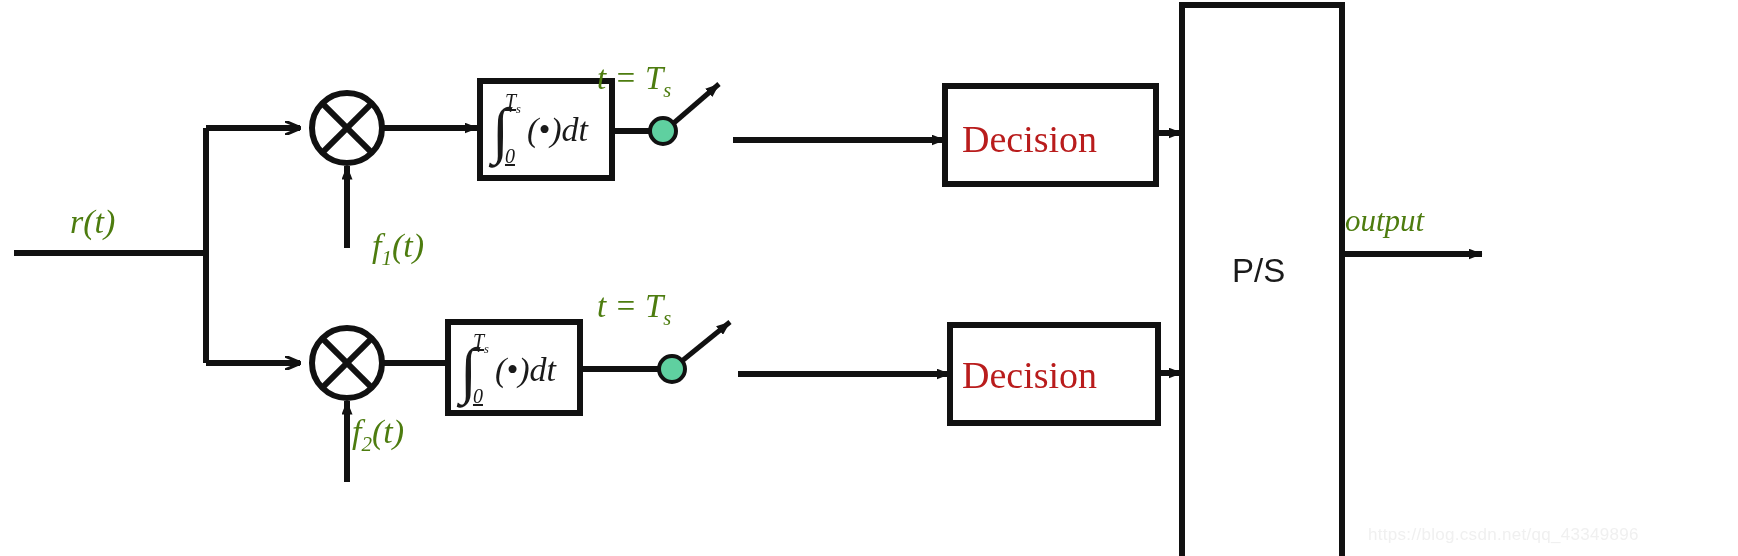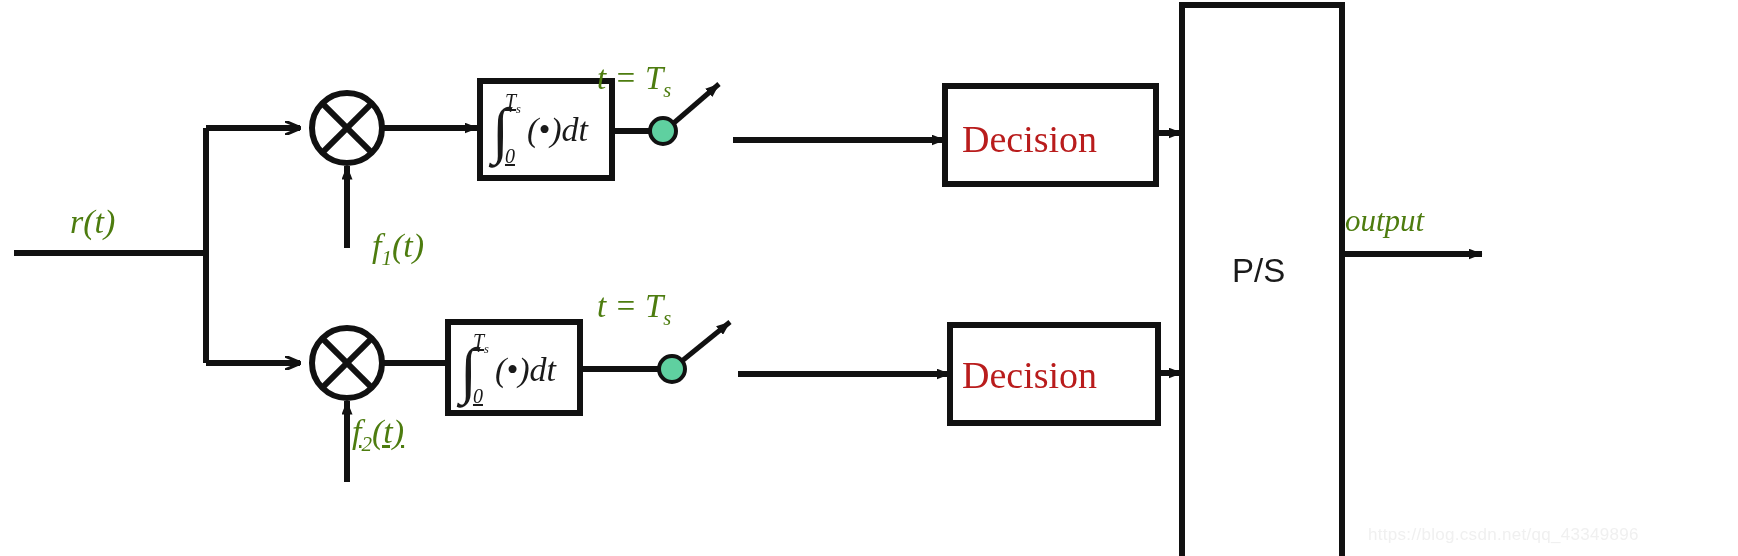--- a/index.html
+++ b/index.html
@@ -28,21 +28,21 @@
     position: absolute;
     white-space: nowrap;
     color: #4d7c0f;
     font-family: "Liberation Serif", serif;
     font-style: italic;
     line-height: 1;
     user-select: none;
   }
   .lbl-rt      { left: 70px;   top: 205px; font-size: 34px; }
   .lbl-f1      { left: 372px;  top: 200px; font-size: 34px; margin-top: 29px; }
-  .lbl-f2      { left: 352px;  top: 415px; font-size: 34px; text-decoration: underline; }
+  .lbl-f2      { left: 352px;  top: 415px; font-size: 34px; }
   .lbl-tts-1   { left: 597px;  top: 62px;  font-size: 33px; }
   .lbl-tts-2   { left: 597px;  top: 290px; font-size: 33px; }
   .lbl-output  { left: 1345px; top: 205px; font-size: 31px; font-style: italic; }
   .sub {
     font-size: 0.62em;
     vertical-align: sub;
     font-style: italic;
   }
   .decision-text {
     position: absolute;

